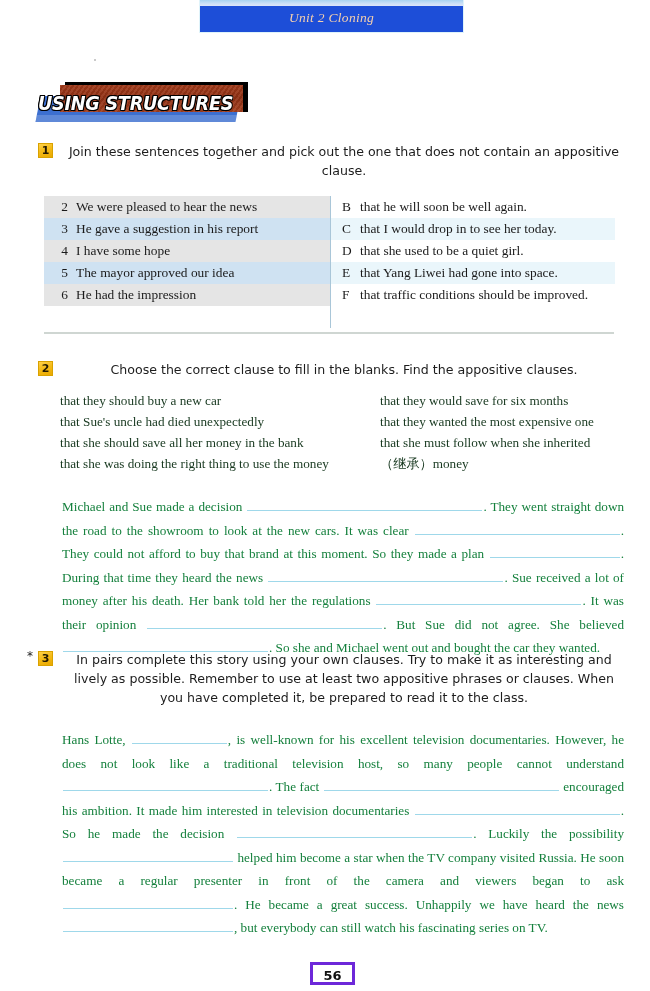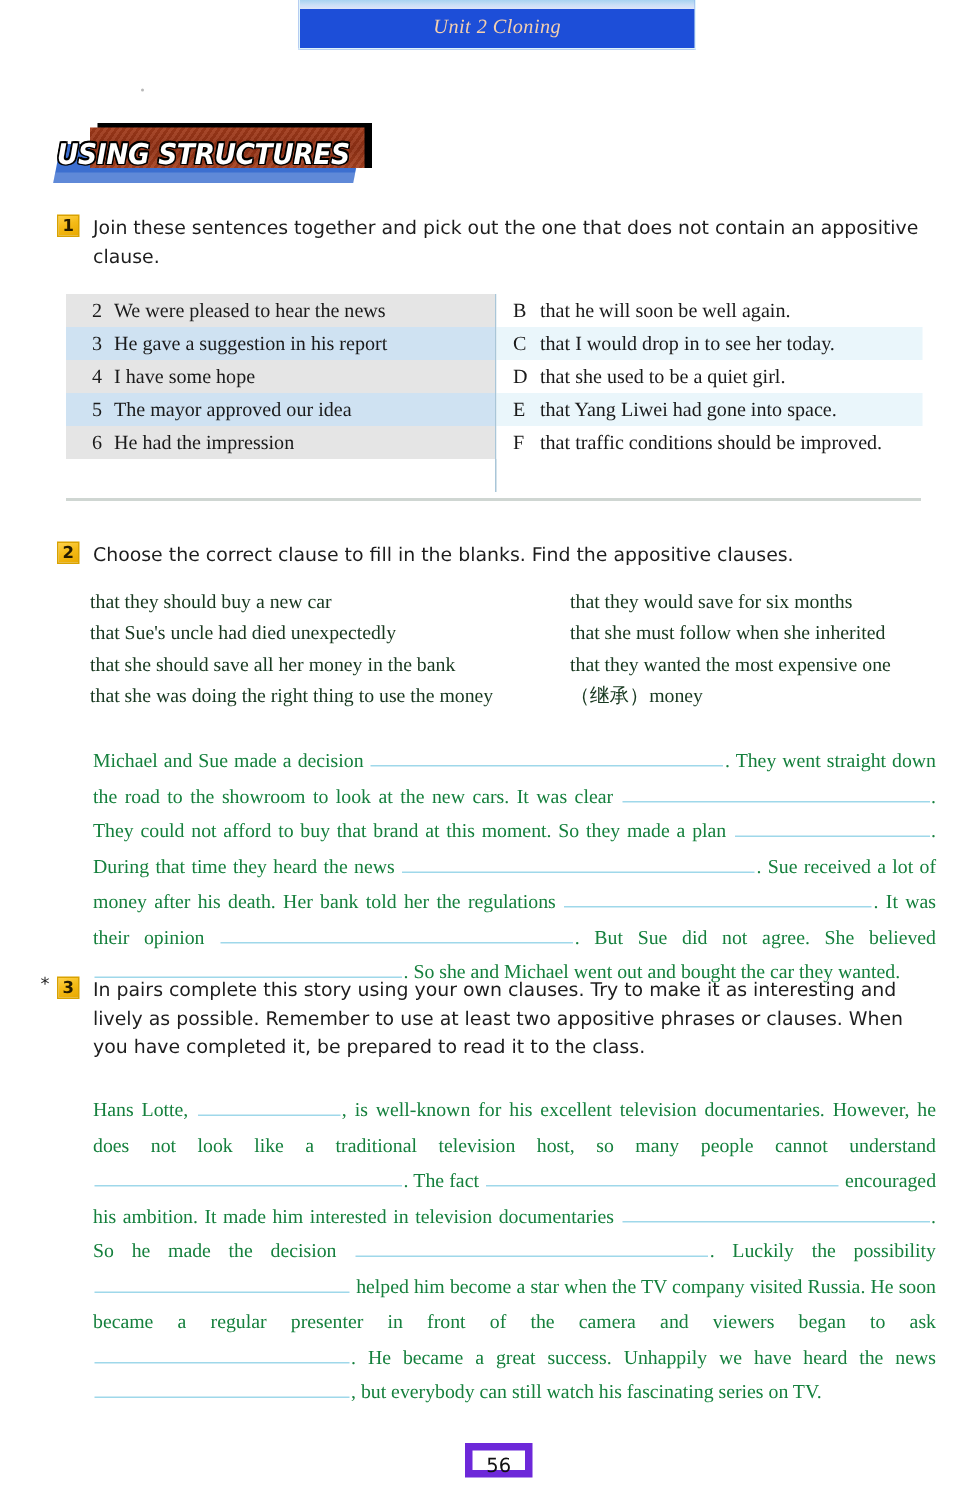--- a/index.html
+++ b/index.html
@@ -153,20 +153,21 @@
     top: -1px;
     font-family: "DejaVu Sans", "Liberation Sans", sans-serif;
     font-size: 12px;
     color: #222;
   }
   .instr {
     font-family: "DejaVu Sans", "Liberation Sans", sans-serif;
     font-size: 12.6px;
     line-height: 19px;
     color: #1d1d1d;
+    text-align: center;
   }
 
   
   .match-table {
     position: absolute;
     left: 44px;
     top: 196px;
     width: 570px;
     height: 136px;
     border-bottom: 2px solid #cfd6d2;
@@ -241,27 +242,27 @@
   .b-xl  { width: 205px; }
   .b-xxl { width: 235px; }
 
   
   .pagebox {
     position: absolute;
     left: 310px;
     top: 962px;
     width: 45px;
     height: 23px;
-    border: 5px solid #6d28d9;
+    border: 3px solid #6d28d9;
     box-sizing: border-box;
     background: #ffffff;
     text-align: center;
     line-height: 21px;
     font-family: "DejaVu Sans", "Liberation Sans", sans-serif;
-    font-weight: normal;
+    font-weight: bold;
     font-size: 13px;
     color: #111;
   }
 </style>
 </head>
 <body>
 
 <div class="runhead">
   <div class="runhead-wash"></div>
   <div class="runhead-text">Unit 2 Cloning</div>
@@ -328,22 +329,22 @@
 
 <div class="bank">
   <div class="bank-col left">
     <div class="bank-line">that they should buy a new car</div>
     <div class="bank-line">that Sue's uncle had died unexpectedly</div>
     <div class="bank-line">that she should save all her money in the bank</div>
     <div class="bank-line">that she was doing the right thing to use the money</div>
   </div>
   <div class="bank-col right">
     <div class="bank-line">that they would save for six months</div>
+    <div class="bank-line">that they wanted the most expensive one</div>
     <div class="bank-line">that she must follow when she inherited</div>
-    <div class="bank-line">that they wanted the most expensive one</div>
     <div class="bank-line">（继承）money</div>
   </div>
 </div>
 
 <div class="prose" style="top:495px;">
   <span>Michael and Sue made a decision</span>
   <span class="blank b-xxl"></span><span>. They went straight down the road to the showroom to look at the new cars. It was clear</span>
   <span class="blank b-xl"></span><span>. They could not afford to buy that brand at this moment. So they made a plan</span>
   <span class="blank b-md"></span><span>. During that time they heard the news</span>
   <span class="blank b-xxl"></span><span>. Sue received a lot of money after his death. Her bank told her the regulations</span>

